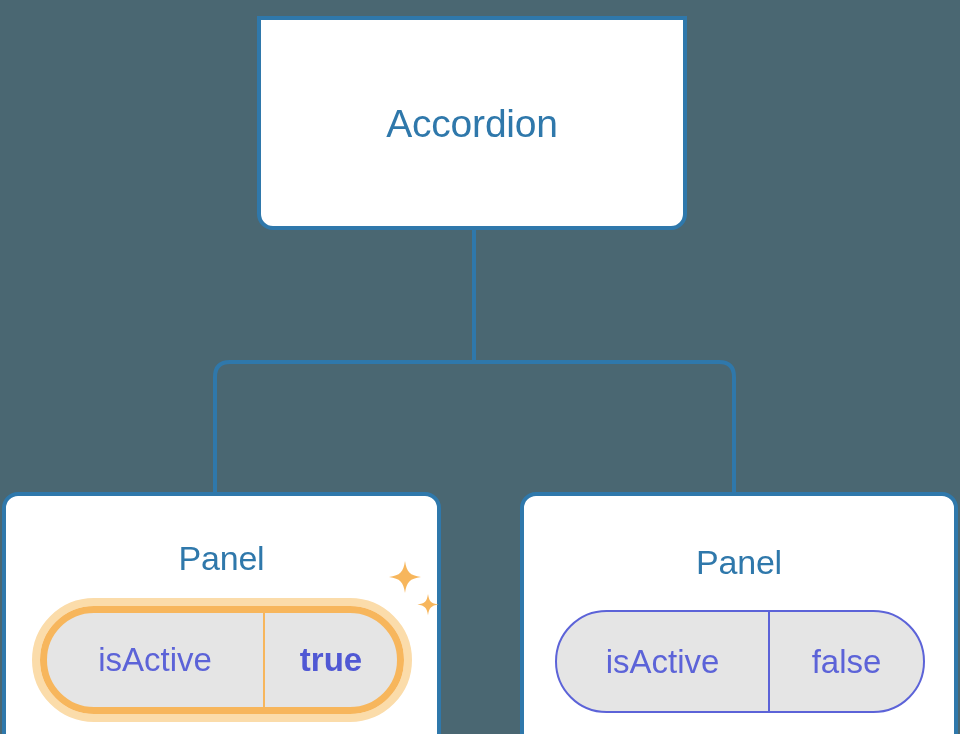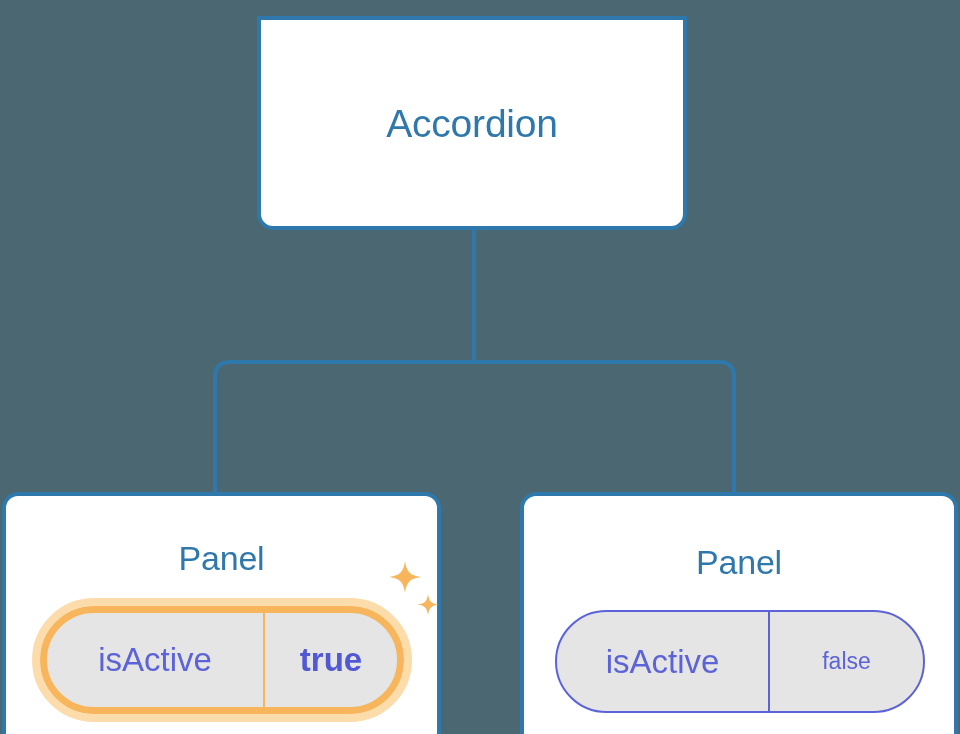--- a/index.html
+++ b/index.html
@@ -125,21 +125,21 @@
   .prop-pill.plain .pill-key {
     width: 213px;
     color: #5c63d8;
     font-size: 33px;
     font-weight: 400;
     border-right: 2px solid #5c63d8;
   }
   .prop-pill.plain .pill-value {
     flex: 1;
     color: #5c63d8;
-    font-size: 23px;
+    font-size: 33px;
     font-weight: 400;
   }
 
   
   .pill-wrap {
     position: absolute;
     left: 32px;
     top: 578px;
     width: 380px;
     height: 124px;

